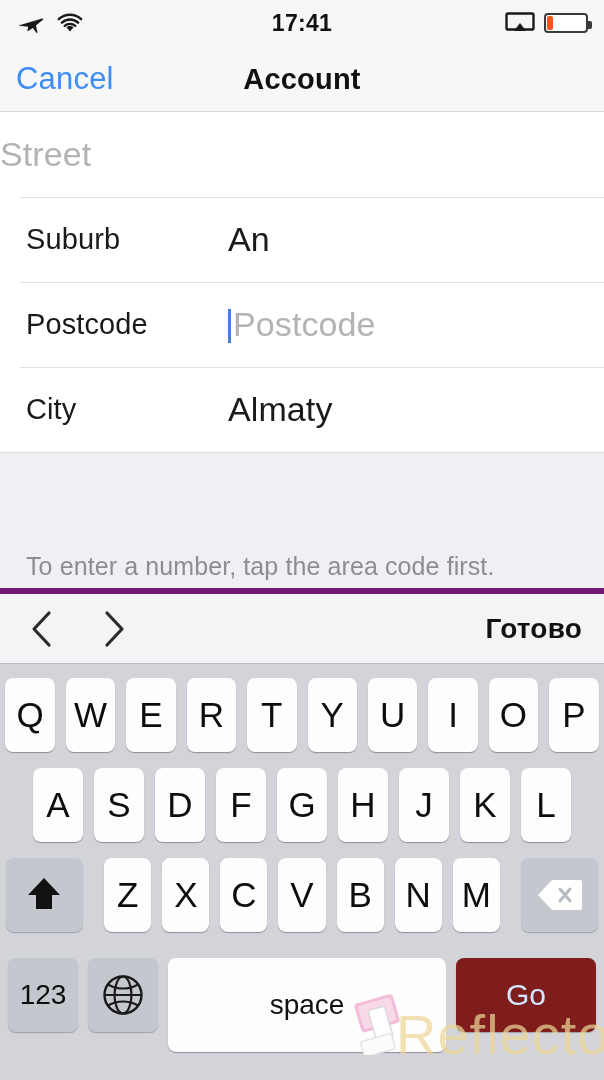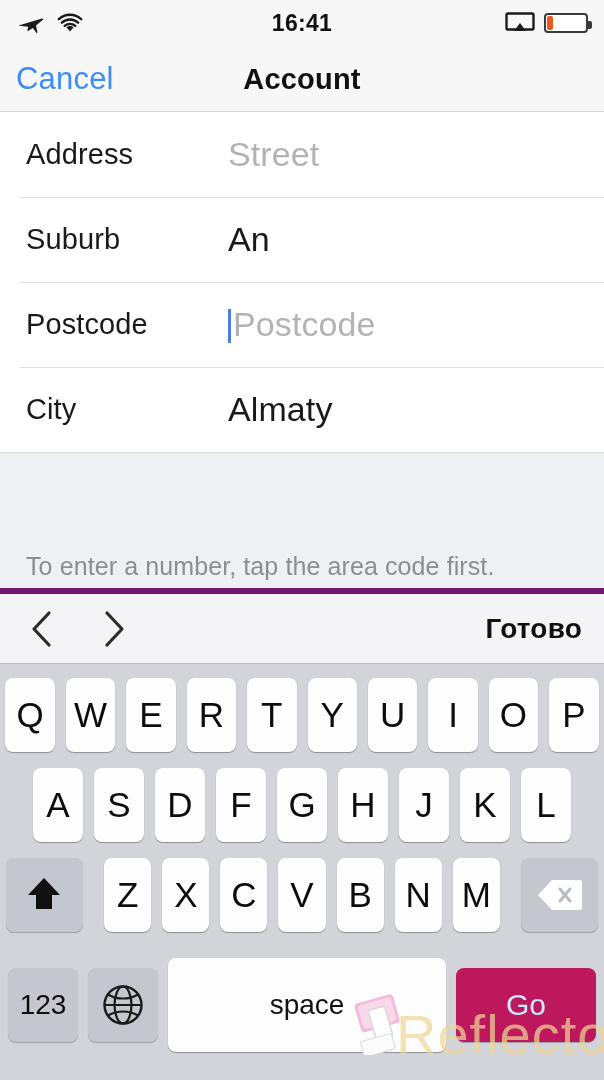--- a/index.html
+++ b/index.html
@@ -120,25 +120,25 @@
     font-size:35px; color:#0d0d0d;
     box-shadow:0 1px 1px rgba(0,0,0,.33);
     cursor:pointer; user-select:none;
   }
   .row1 .key { width:50px; margin:0 5.5px; }
   .row2 .key { width:50px; margin:0 5.5px; }
   .row3 .key { width:50px; margin:0 5.5px; }
   .key.gray { background:#c4c7ce; box-shadow:0 1px 1px rgba(0,0,0,.25); }
   .key.shift { width:82px; margin-right:16px; }
   .key.backspace { width:82px; margin-left:16px; }
-  .kb-bottom { display:flex; align-items:center; padding:10px 8px 16px; gap:10px; }
+  .kb-bottom { display:flex; padding:10px 8px 16px; gap:10px; }
   .key.numkey { width:70px; height:74px; font-size:28px; }
   .key.globe  { width:70px; height:74px; }
   .key.space  { flex:1; height:94px; font-size:28px; color:#111; }
-  .key.go     { width:140px; height:74px; background:#be185d; color:#cfe8ff; font-size:30px; box-shadow:0 1px 1px rgba(0,0,0,.25); }
+  .key.go     { width:140px; height:74px; background:#7f1d1d; color:#cfe8ff; font-size:30px; box-shadow:0 1px 1px rgba(0,0,0,.25); }
   .shift-arrow { width:38px; height:40px; display:block; }
   .globe-icon { width:42px; height:42px; display:block; }
   .bsp-icon { width:46px; height:34px; display:block; }
 
   
   .watermark {
     position:absolute; left:352px; top:995px; width:252px; height:78px;
     pointer-events:none; z-index:40;
     display:flex; align-items:center;
   }
@@ -163,21 +163,21 @@
       <span>
         <svg class="ico-wifi" viewBox="0 0 26 20">
           <path d="M13 18.6 L9.4 14.3 a5.6 5.6 0 0 1 7.2 0 z" fill="#1a1a1a"></path>
           <path d="M4.9 9.7 a11.7 11.7 0 0 1 16.2 0" stroke="#1a1a1a" stroke-width="2.4" fill="none" stroke-linecap="round"></path>
           <path d="M7.7 12.9 a7.7 7.7 0 0 1 10.6 0" stroke="#1a1a1a" stroke-width="2.3" fill="none" stroke-linecap="round"></path>
           <path d="M1.8 6.2 a16.2 16.2 0 0 1 22.4 0" stroke="#1a1a1a" stroke-width="2.4" fill="none" stroke-linecap="round"></path>
         </svg>
       </span>
     </div>
 
-    <div class="sb-time">16:41</div>
+    <div class="sb-time">17:41</div>
 
     <div class="sb-right">
       <span>
         <svg class="ico-airplay" viewBox="0 0 30 22">
           <rect x="1.5" y="1.5" width="27" height="16" rx="1.6" fill="none" stroke="#1a1a1a" stroke-width="2.4"></rect>
           <path d="M15 11 L21 19 H9 z" fill="#1a1a1a"></path>
         </svg>
       </span>
       <span class="battery">
         <span class="fill" style="width:15%"></span>
@@ -186,21 +186,20 @@
   </div>
 
   <div class="navbar">
     <button class="nav-cancel">Cancel</button>
     <div class="nav-title">Account</div>
   </div>
 
   <div class="form-area">
 
     <div class="row">
-      <div class="row-label">Address</div>
       <div class="row-value placeholder">Street</div>
     </div>
 
     <div class="row">
       <div class="row-label">Suburb</div>
       <div class="row-value">An</div>
     </div>
 
     <div class="row">
       <div class="row-label">Postcode</div>

